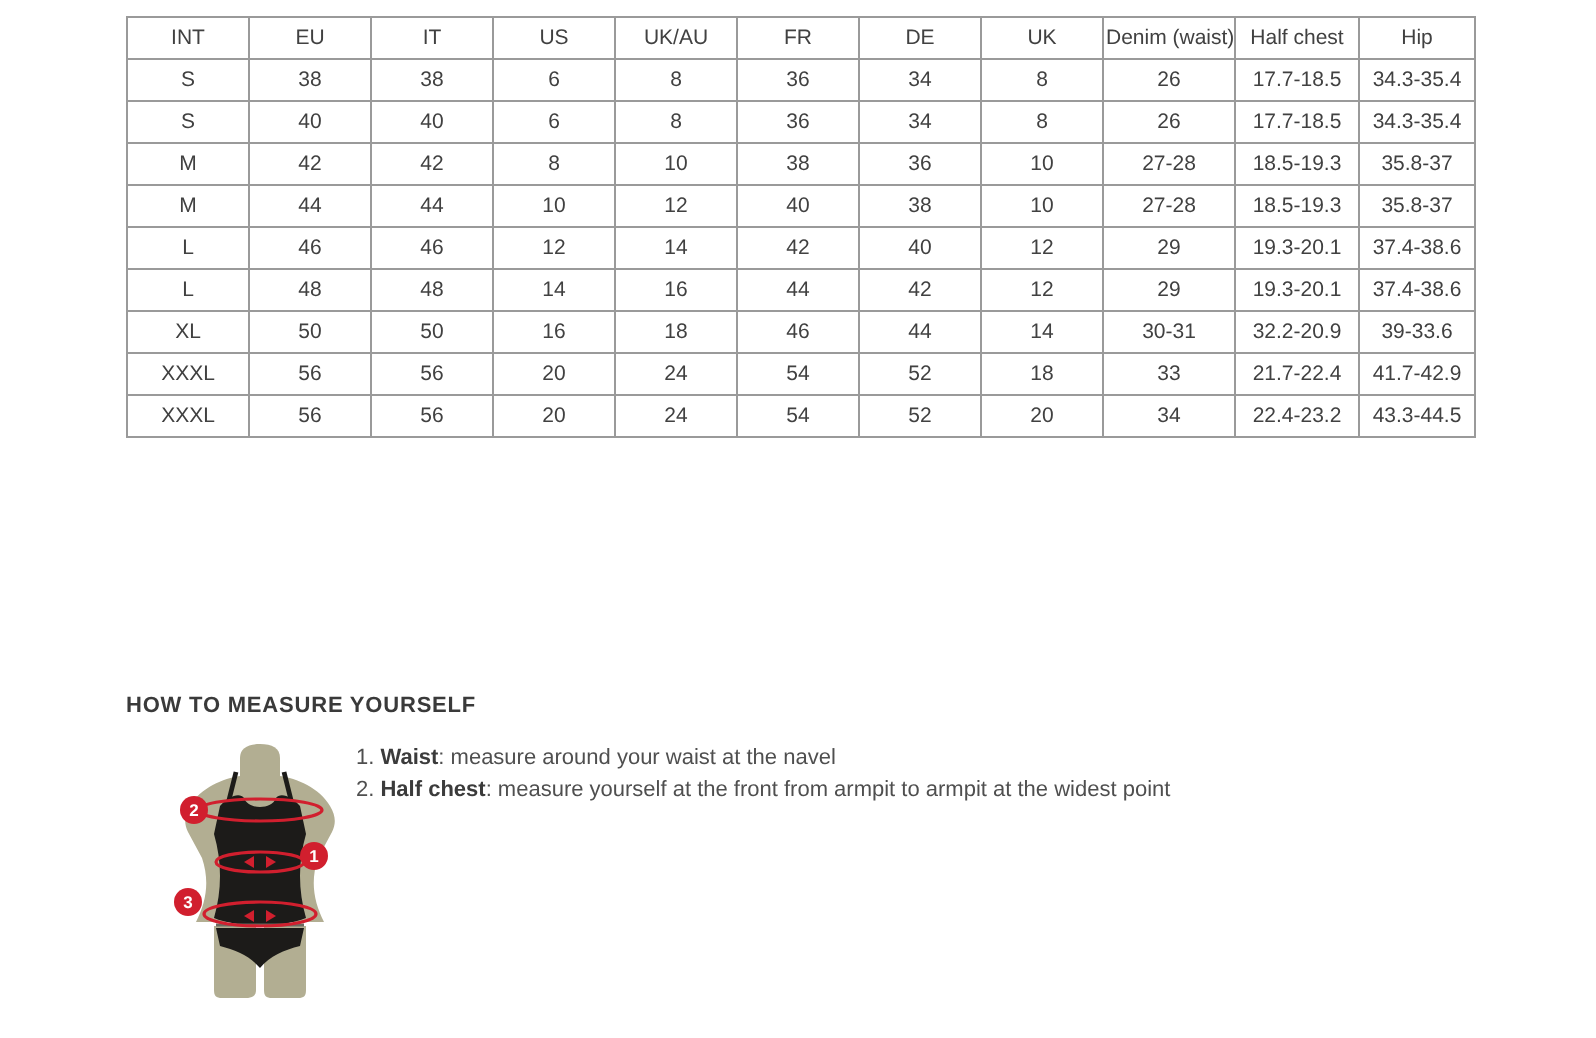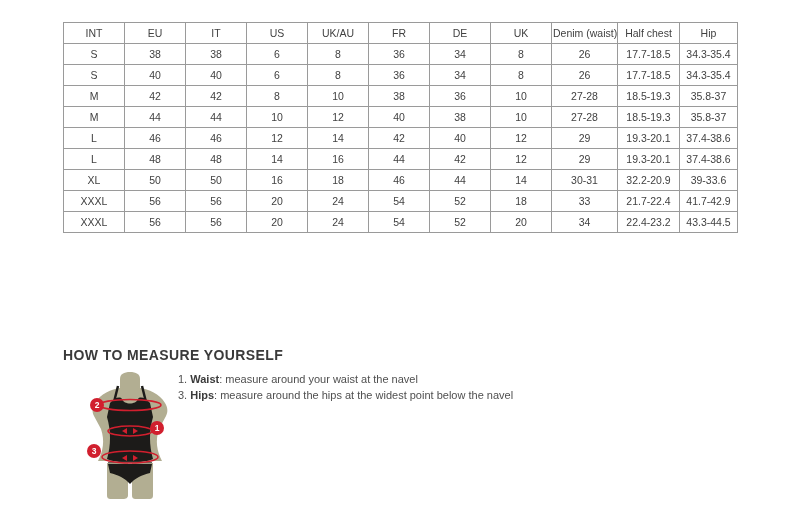--- a/index.html
+++ b/index.html
@@ -15,21 +15,21 @@
   }
   *{box-sizing:border-box;margin:0;padding:0;}
   html,body{width:798px;height:519px;overflow:hidden;}
   body{
     background:var(--page-bg);
     font-family:"Liberation Sans", sans-serif;
     position:relative;
   }
   .table-wrap{
     position:absolute;
-    left:63px; top:22px;
+    left:63px; top:8px;
     width:674px;
   }
   table{
     width:100%;
     border-collapse:collapse;
     table-layout:fixed;
     border:1.5px solid var(--table-border-outer);
   }
   th,td{
     border:1px solid var(--table-border-inner);
@@ -42,21 +42,21 @@
     color:var(--table-text);
     white-space:nowrap;
     overflow:hidden;
   }
   .measure{
     position:absolute;
     left:63px; top:347px;
     width:672px;
   }
   .measure-title{
-    font-size:14px;
+    font-size:11px;
     font-weight:bold;
     letter-spacing:.4px;
     color:var(--heading-text);
   }
   .figure-wrap{
     position:absolute;
     left:20px; top:24px;
     width:94px; height:130px;
   }
   .steps{
@@ -263,15 +263,15 @@
       </g>
       <g>
         <circle cx="11" cy="80" r="7" fill="var(--accent)"></circle>
         <text x="11" y="83" text-anchor="middle" font-size="8.5" font-weight="bold" fill="#ffffff">3</text>
       </g>
     </svg>
   </div>
 
   <ul class="steps">
       <li><span>1. </span><b>Waist</b><span>: measure around your waist at the navel</span></li>
-      <li><span>3. </span><b>Hips</b><span>: measure around the hips at the widest point below the navel</span></li>
+      <li><span>2. </span><b>Half chest</b><span>: measure yourself at the front from armpit to armpit at the widest point</span></li>
     </ul>
 </div>
 
 </body></html>

